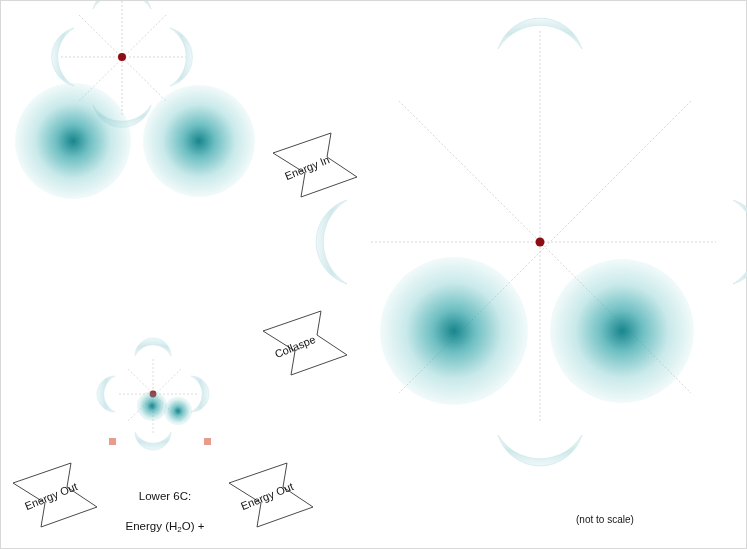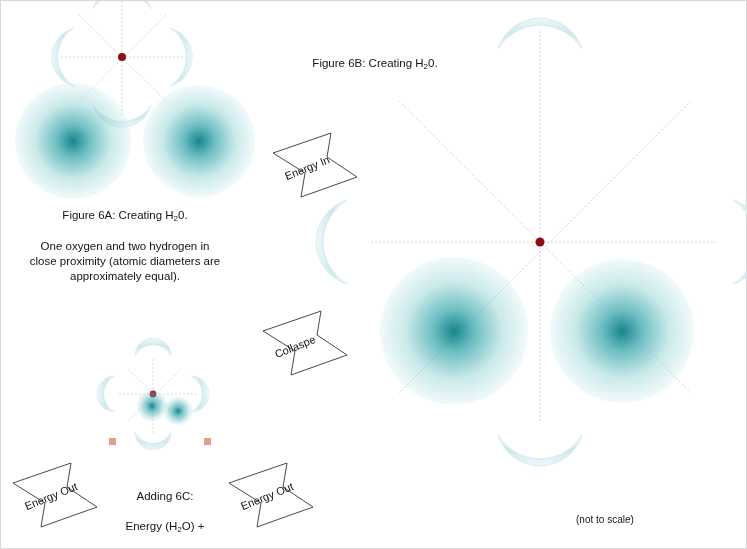--- a/index.html
+++ b/index.html
@@ -143,33 +143,26 @@
   <div class="cloud" style="left:379px;top:256px;width:148px;height:148px;
        background:radial-gradient(circle, rgba(11,127,134,.95) 0%, rgba(47,163,168,.70) 20%, rgba(127,203,205,.42) 46%, rgba(195,232,233,.18) 72%, rgba(255,255,255,0) 100%);"></div>
   <div class="cloud" style="left:549px;top:258px;width:144px;height:144px;
        background:radial-gradient(circle, rgba(11,127,134,.95) 0%, rgba(47,163,168,.70) 20%, rgba(127,203,205,.42) 46%, rgba(195,232,233,.18) 72%, rgba(255,255,255,0) 100%);"></div>
 
   <div class="cloud" style="left:136px;top:390px;width:30px;height:30px;
        background:radial-gradient(circle, rgba(11,127,134,.95) 0%, rgba(47,163,168,.65) 24%, rgba(160,215,217,.30) 60%, rgba(255,255,255,0) 100%);"></div>
   <div class="cloud" style="left:163px;top:396px;width:28px;height:28px;
        background:radial-gradient(circle, rgba(11,127,134,.95) 0%, rgba(47,163,168,.65) 24%, rgba(160,215,217,.30) 60%, rgba(255,255,255,0) 100%);"></div>
 
-  <div class="caption" id="cap-6a">
-    <div><span>Figure 6A: Creating H</span><sub>2</sub><span>0.</span></div>
-    <div>One oxygen and two hydrogen in
-close proximity (atomic diameters are
-approximately equal).</div>
-  </div>
 
   <div class="caption" id="cap-6b">
-    <div><span>Figure 6B: Creating H</span><sub>2</sub><span>0.</span></div>
   </div>
 
   <div class="caption" id="cap-6c">
-    <div>Adding 6C:</div>
+    <div>Lower 6C:</div>
     <div><span>Energy (H</span><sub>2</sub><span>O) +</span></div>
     
     
   </div>
 
   <div class="arrowlabel" id="lbl-energy-in">Energy In</div>
   <div class="arrowlabel" id="lbl-collapse">Collaspe</div>
   <div class="arrowlabel" id="lbl-energy-out-1">Energy Out</div>
   <div class="arrowlabel" id="lbl-energy-out-2">Energy Out</div>
 

